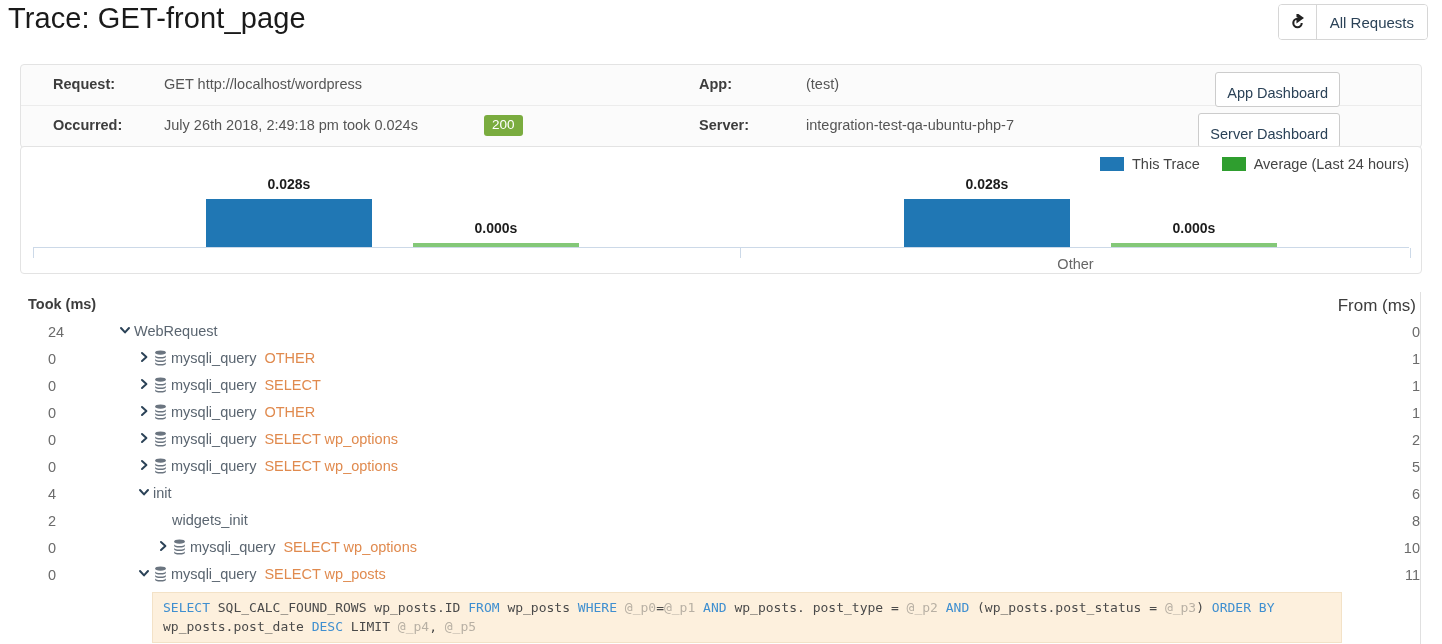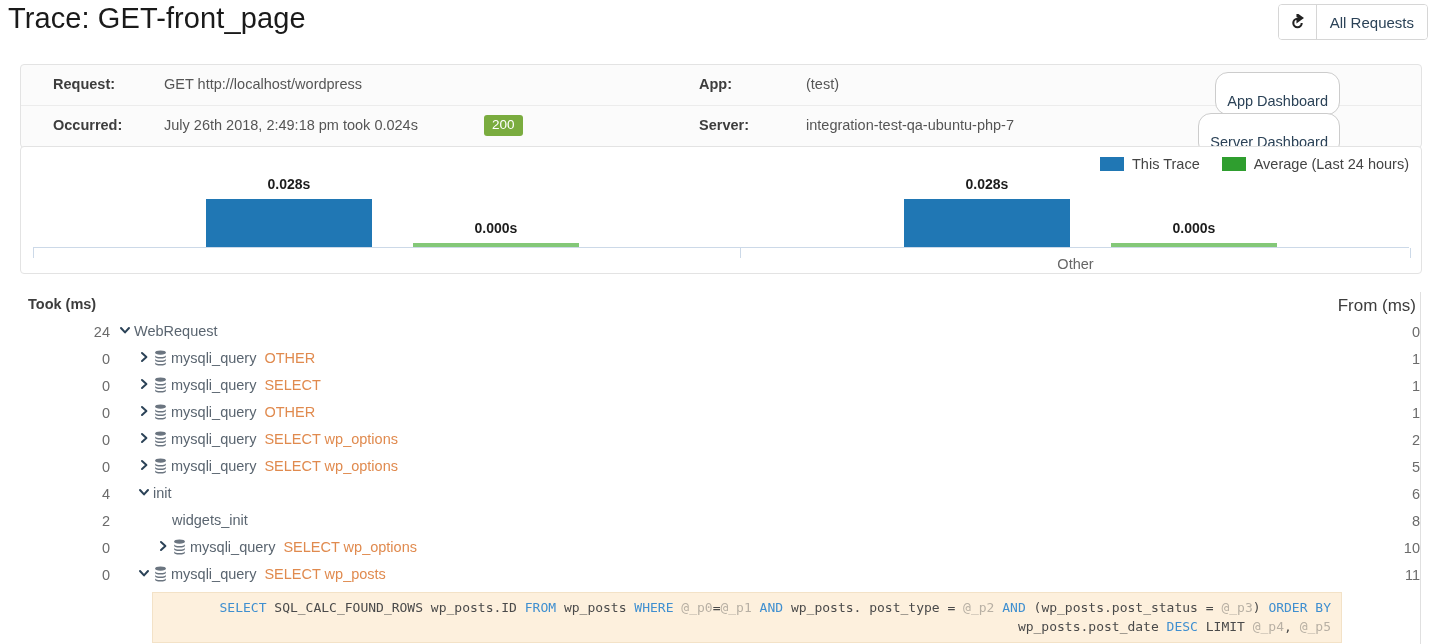--- a/index.html
+++ b/index.html
@@ -96,25 +96,25 @@
     font-size: 13.5px;
     padding: 3px 8px 4px 8px;
     border-radius: 3px;
     line-height: 1;
   }
   .dash-btn {
     position: absolute;
     right: 81px;
     top: 7px;
     border: 1px solid #cccccc;
-    border-radius: 13px;
+    border-radius: 3px;
     background: #ffffff;
     color: #2b4257;
     font-size: 14.5px;
-    padding: 20px 11px 5px 11px;
+    padding: 12px 11px 5px 11px;
     cursor: pointer;
     white-space: nowrap;
     font-family: "Liberation Sans", sans-serif;
     text-align: right;
   }
 
   
   .chart-card {
     position: absolute;
     left: 20px; top: 146px;
@@ -198,21 +198,21 @@
     background: #e0e0e0;
   }
   .trow {
     position: relative;
     height: 27px;
   }
   .took {
     position: absolute;
     left: 0; top: 4px;
     width: 110px;
-    text-align: right;
+    text-align: left;
     font-size: 14.5px;
     color: #6b6b6b;
     padding-left: 48px;
   }
   .from {
     position: absolute;
     right: 22px; top: 4px;
     font-size: 14.5px;
     color: #6b6b6b;
   }
@@ -257,21 +257,20 @@
     width: 1190px;
     background: #fdf0dd;
     border: 1px solid #f3e2c7;
     padding: 5px 10px 6px 10px;
     font-family: "DejaVu Sans Mono", monospace;
     font-size: 13px;
     line-height: 19px;
     color: #4a4a4a;
     white-space: normal;
     word-spacing: 0px;
-    text-align: right;
   }
   .kw { color: #3f8fd0; }
   .param { color: #b8b0a4; }
 </style>
 </head>
 <body>
 
 <div class="app-header">
   <div class="page-title">Trace: GET-front_page</div>
   <div class="header-actions">

